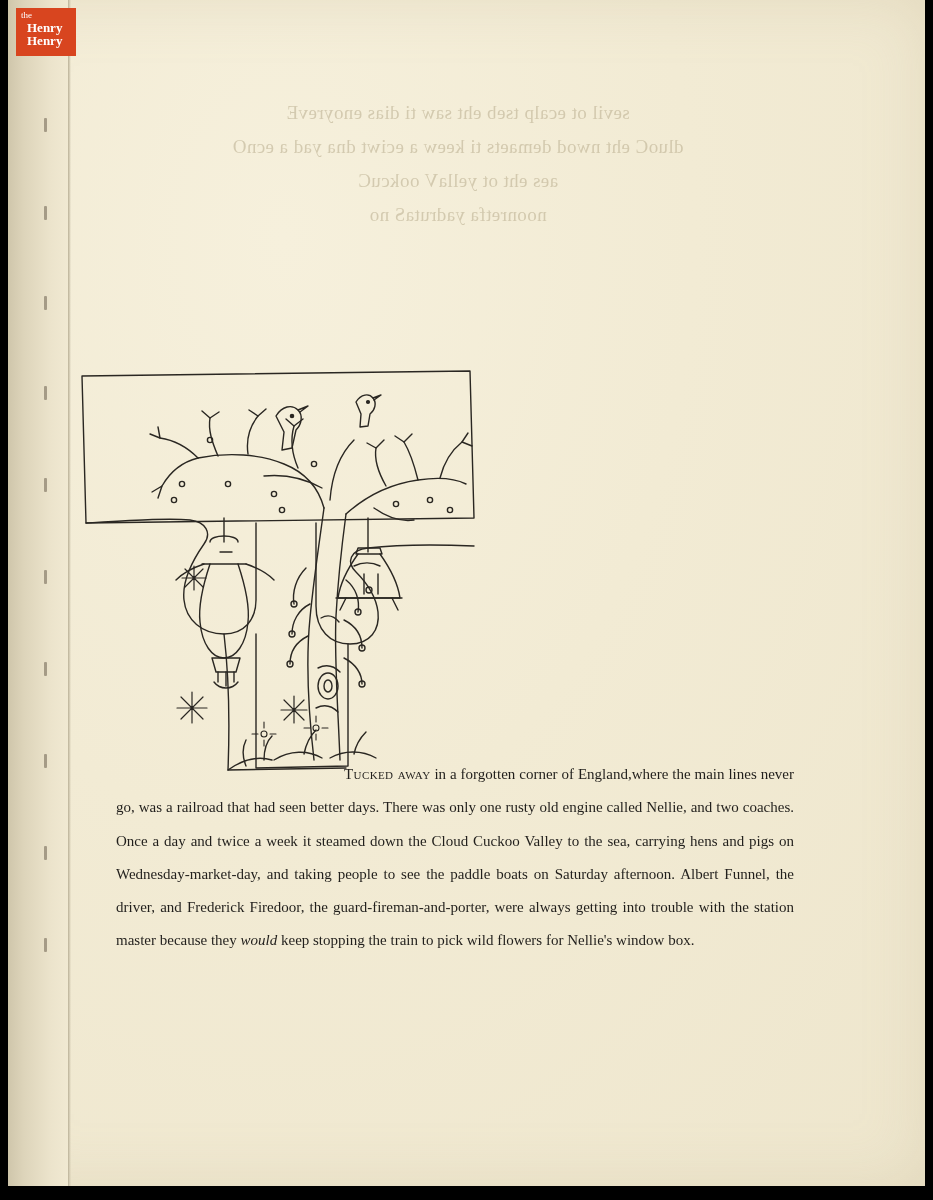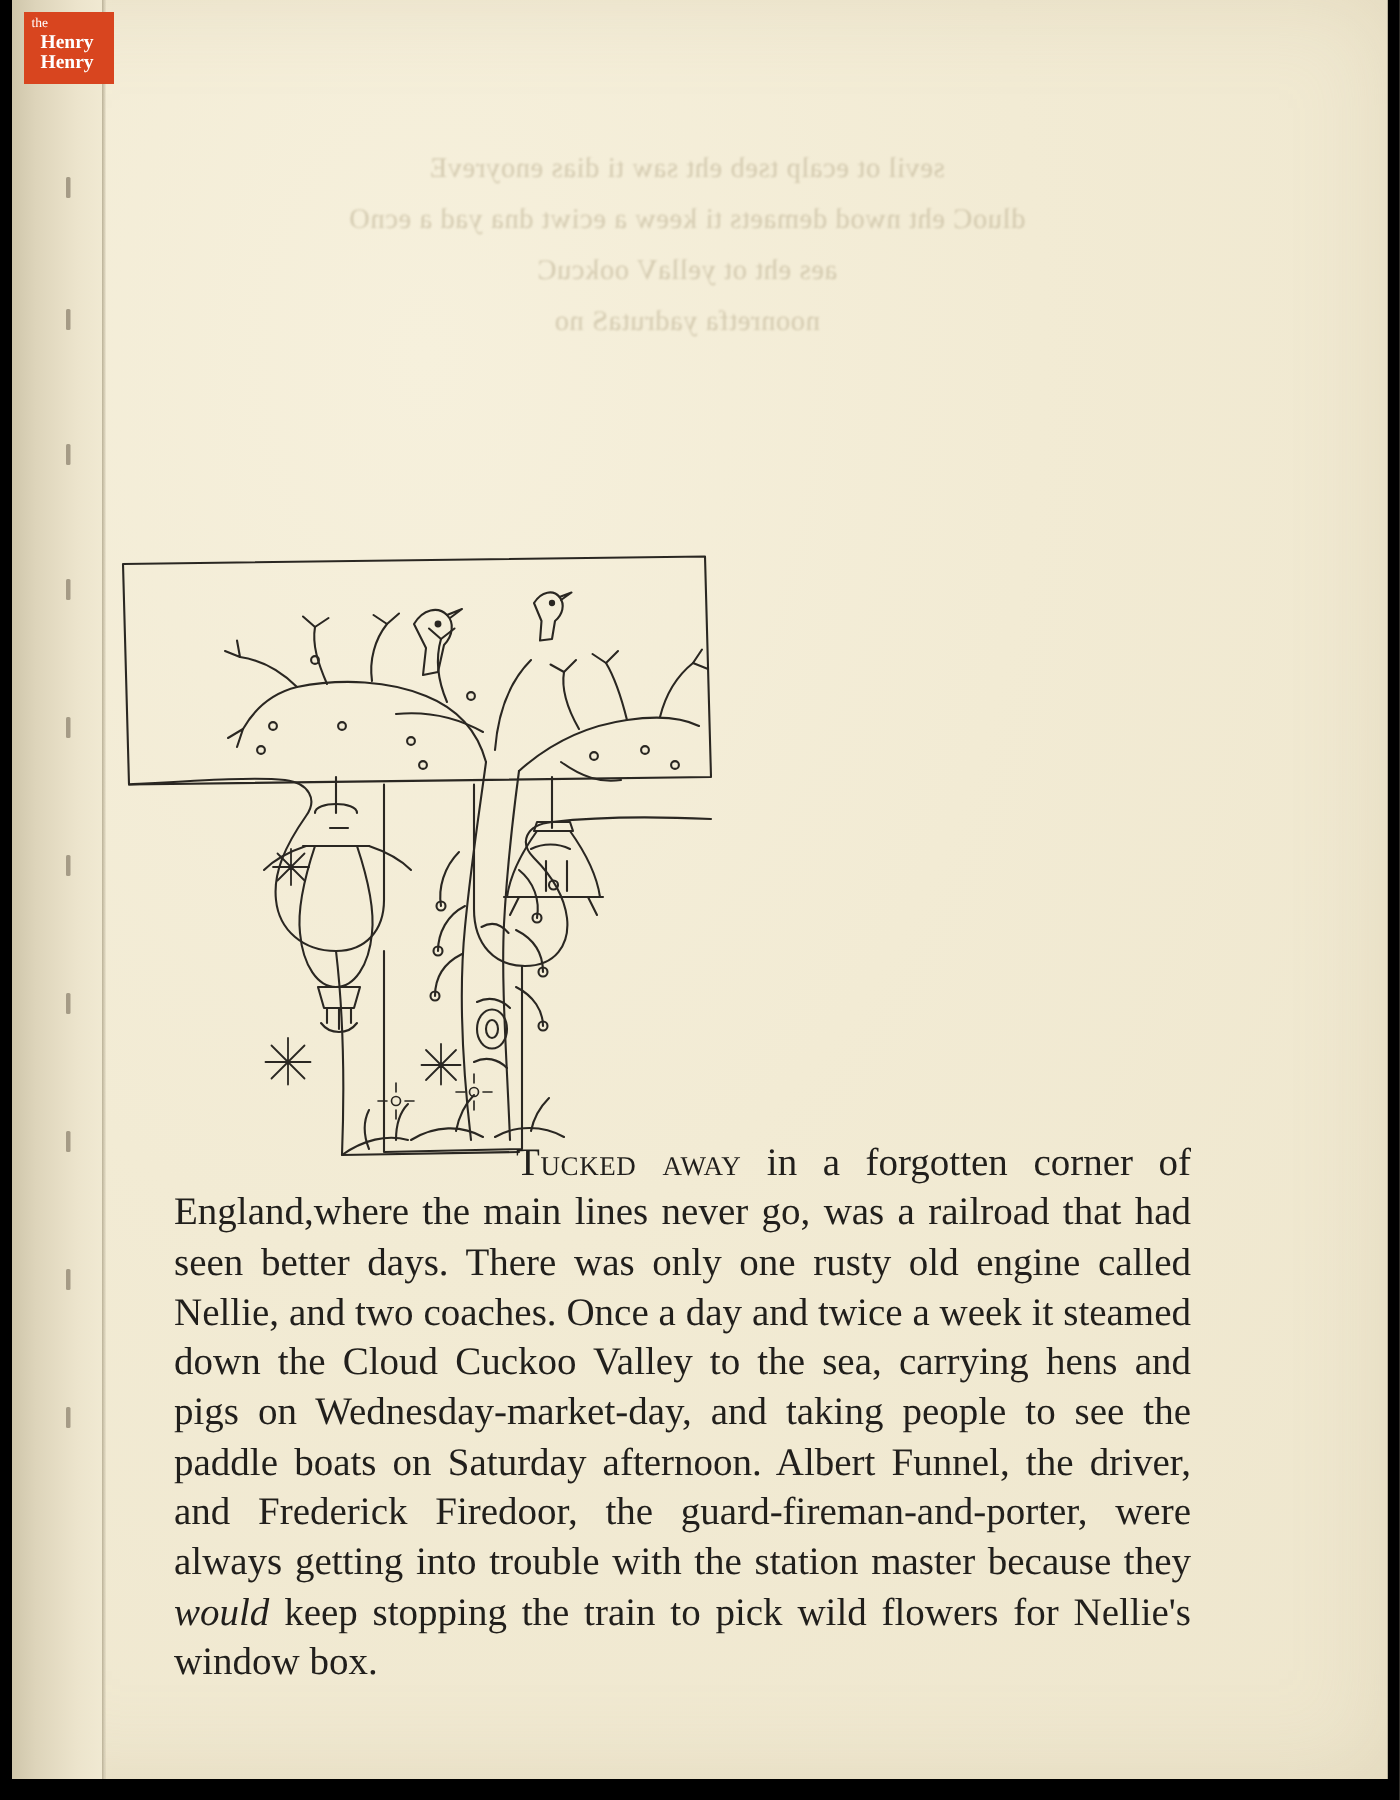--- a/index.html
+++ b/index.html
@@ -122,21 +122,21 @@
   }
   .dropcap svg { display: block; }
 
   
   .body-text {
     position: absolute;
     left: 108px;
     top: 758px;
     width: 678px;
     font-family: "Liberation Serif", serif;
-    font-size: 26px;
+    font-size: 15px;
     line-height: 33.3px;
     color: #211f1c;
     text-align: justify;
     text-justify: inter-word;
   }
   .body-text .first-line-indent { display: inline-block; width: 228px; }
   .smallcaps {
     font-variant: small-caps;
     letter-spacing: 0.4px;
   }

